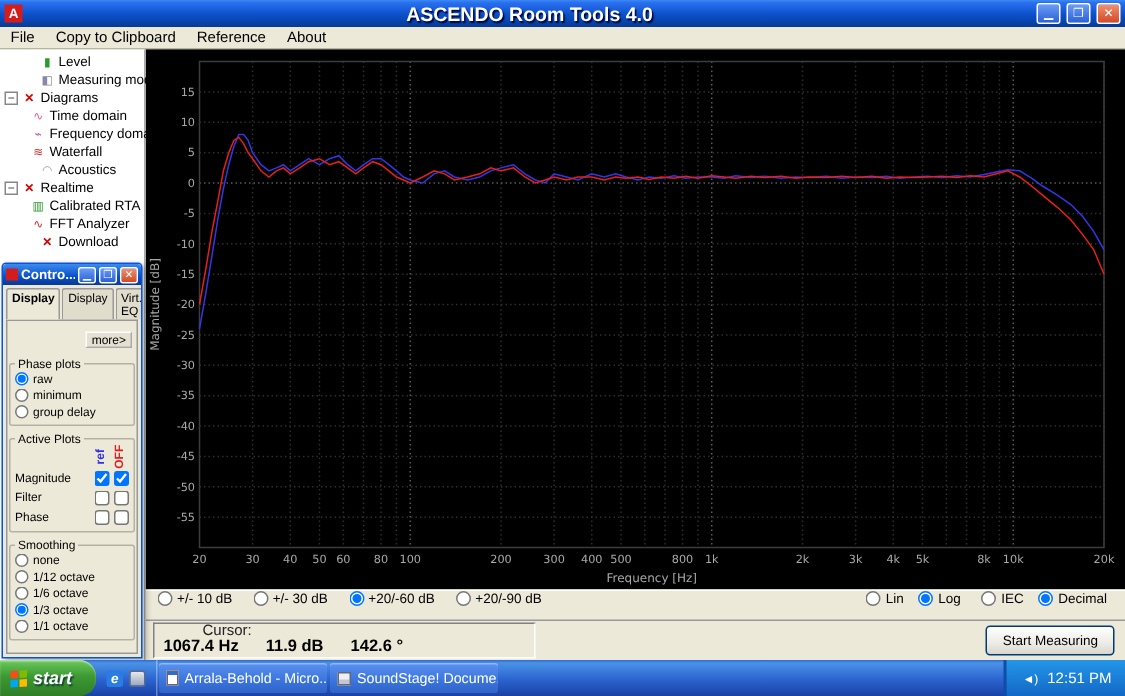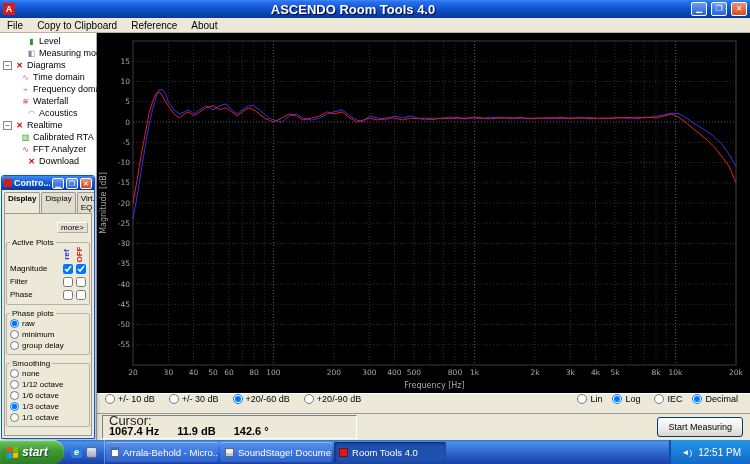--- a/index.html
+++ b/index.html
@@ -89,21 +89,21 @@
   .ropt { display: flex; align-items: center; gap: 3px; white-space: nowrap; }
   .ropt input { width: 10px; height: 10px; margin: 0; }
   .rgroup { display: flex; gap: 10px; }
   .rgroup.pushright { margin-left: auto; }
 
   
   .cursorbar { height: 27px; flex: none; background: #ece9d8; border-top: 1px solid #999;
     display: flex; align-items: center; padding: 0 5px; }
   .cursorpanel { width: 255px; height: 24px; padding: 1px 6px; background: #ece9d8;
     border: 1px solid; border-color: #808080 #fff #fff #808080; }
-  .cursor-label { font-size: 13px; color: #222; line-height: 8px; }
+  .cursor-label { font-size: 10px; color: #222; line-height: 8px; margin-left: 26px; }
   .cursor-values { display: flex; gap: 18px; font-size: 11px; font-weight: bold; line-height: 13px; }
   .measurebtn { margin-left: auto; margin-right: 2px; height: 20px; padding: 0 10px; font-size: 9px;
     font-family: "Liberation Sans", sans-serif; background: linear-gradient(#fff,#ecebe5 60%,#d8d6cf);
     border: 1px solid #003c74; border-radius: 3px; }
 
   
   .taskbar { position: absolute; left: 0; bottom: 0; width: 750px; height: 24px;
     background: linear-gradient(#3168d5,#4993e6 8%,#2b63cf 55%,#1941a5); display: flex; align-items: stretch; justify-content: flex-end; }
   .startbtn { display: flex; align-items: center; gap: 4px; padding: 0 16px 0 7px; flex: none;
     background: linear-gradient(#6ec95c,#3d9a33 45%,#2f7d27); border-radius: 0 11px 11px 0;
@@ -217,56 +217,56 @@
         <span class="ctab active">Display</span>
         <span class="ctab">Display</span>
         <span class="ctab">Virt. EQ</span>
       </div>
       <div class="tabpage">
         <div class="morebar">
           <span class="morelink">more&gt;</span>
         </div>
 
         <fieldset class="grp">
+          <legend>Phase plots</legend>
+          <label class="rrow">
+            <input type="radio" name="phasemode" checked="" style="">
+            <span>raw</span>
+          </label>
+          <label class="rrow">
+            <input type="radio" name="phasemode" style="">
+            <span>minimum</span>
+          </label>
+          <label class="rrow">
+            <input type="radio" name="phasemode" style="">
+            <span>group delay</span>
+          </label>
+        </fieldset>
+
+        <fieldset class="grp">
           <legend>Active Plots</legend>
           <div class="colheads">
             <span class="vlabel blue">ref</span>
             <span class="vlabel red">OFF</span>
           </div>
           <div class="cbrow">
             <span class="cblabel">Magnitude</span>
             <input type="checkbox" class="cb" checked="" style="">
             <input type="checkbox" class="cb" checked="" style="">
           </div>
           <div class="cbrow">
             <span class="cblabel">Filter</span>
             <input type="checkbox" class="cb" style="">
             <input type="checkbox" class="cb" style="">
           </div>
           <div class="cbrow">
             <span class="cblabel">Phase</span>
             <input type="checkbox" class="cb" style="">
             <input type="checkbox" class="cb" style="">
           </div>
-        </fieldset>
-
-        <fieldset class="grp">
-          <legend>Phase plots</legend>
-          <label class="rrow">
-            <input type="radio" name="phasemode" checked="" style="">
-            <span>raw</span>
-          </label>
-          <label class="rrow">
-            <input type="radio" name="phasemode" style="">
-            <span>minimum</span>
-          </label>
-          <label class="rrow">
-            <input type="radio" name="phasemode" style="">
-            <span>group delay</span>
-          </label>
         </fieldset>
 
         <fieldset class="grp">
           <legend>Smoothing</legend>
           <label class="rrow">
             <input type="radio" name="smoothing" style="">
             <span>none</span>
           </label>
           <label class="rrow">
             <input type="radio" name="smoothing" style="">
@@ -445,21 +445,17 @@
     <span class="ql ql-desk"></span>
   </div>
   <div class="taskitem">
     <span class="icn icn-doc"></span>
     <span>Arrala-Behold - Micro...</span>
   </div>
   <div class="taskitem">
     <span class="icn icn-snd"></span>
     <span>SoundStage! Docume...</span>
   </div>
-  <div class="taskitem active">
-    <span class="icn icn-rt"></span>
-    <span>Room Tools 4.0</span>
-  </div>
   <div class="tray">
     <span class="trayicon">◄)</span>
     <span class="time">12:51 PM</span>
   </div>
 </div>
 
 </body></html>

